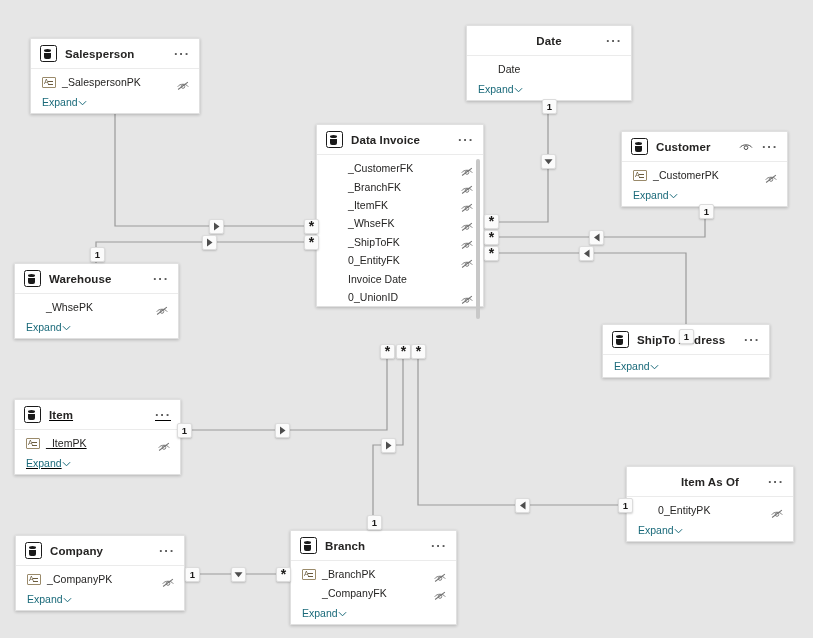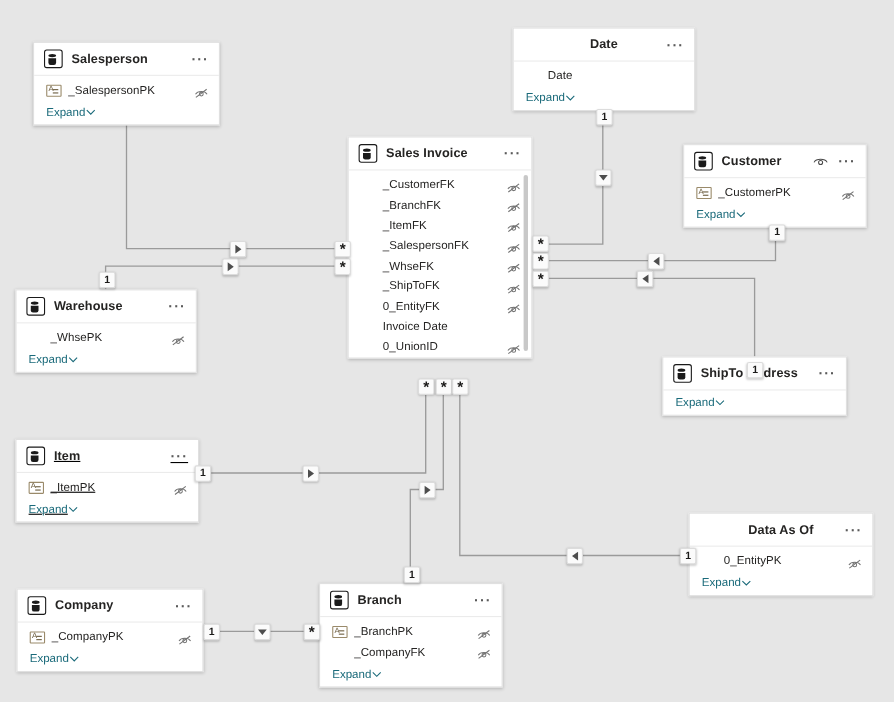--- a/index.html
+++ b/index.html
@@ -233,21 +233,21 @@
             <span>Expand</span>
             <span><svg class="chev" width="9" height="6" viewBox="0 0 10 6">
                 <path d="M1 1 L5 5 L9 1" fill="none" stroke="#1a6a7a" stroke-width="1.1"></path>
               </svg></span>
           </span>
         </div>
       </div>
       <div class="table-card" style="left: 316px; top: 124px; width: 168px;">
         <div class="tbl-header">
           <span class="tbl-icon"></span>
-          <span class="tbl-title">Sales Invoice</span>
+          <span class="tbl-title">Data Invoice</span>
           <span class="hdr-spacer"></span>
           <span class="hdr-icons">
             <span class="dots">···</span>
           </span>
         </div>
         <div class="fields">
           <div class="field-row">
             <span class="f-icon blank"></span>
             <span class="f-name">_CustomerFK</span>
             <span class="hidden-eye"><svg width="14" height="11" viewBox="0 0 16 12">
@@ -261,29 +261,20 @@
             <span class="f-name">_BranchFK</span>
             <span class="hidden-eye"><svg width="14" height="11" viewBox="0 0 16 12">
                 <path d="M2 7.4 C4.2 3.6 11.8 3.6 14 7.4" fill="none" stroke="#5b5b5b" stroke-width="1.05"></path>
                 <circle cx="8" cy="7.2" r="2" fill="none" stroke="#5b5b5b" stroke-width="1.05"></circle>
                 <line x1="2.4" y1="10.6" x2="13.6" y2="2.2" stroke="#5b5b5b" stroke-width="1.15"></line>
               </svg></span>
           </div>
           <div class="field-row">
             <span class="f-icon blank"></span>
             <span class="f-name">_ItemFK</span>
-            <span class="hidden-eye"><svg width="14" height="11" viewBox="0 0 16 12">
-                <path d="M2 7.4 C4.2 3.6 11.8 3.6 14 7.4" fill="none" stroke="#5b5b5b" stroke-width="1.05"></path>
-                <circle cx="8" cy="7.2" r="2" fill="none" stroke="#5b5b5b" stroke-width="1.05"></circle>
-                <line x1="2.4" y1="10.6" x2="13.6" y2="2.2" stroke="#5b5b5b" stroke-width="1.15"></line>
-              </svg></span>
-          </div>
-          <div class="field-row">
-            <span class="f-icon blank"></span>
-            <span class="f-name">_SalespersonFK</span>
             <span class="hidden-eye"><svg width="14" height="11" viewBox="0 0 16 12">
                 <path d="M2 7.4 C4.2 3.6 11.8 3.6 14 7.4" fill="none" stroke="#5b5b5b" stroke-width="1.05"></path>
                 <circle cx="8" cy="7.2" r="2" fill="none" stroke="#5b5b5b" stroke-width="1.05"></circle>
                 <line x1="2.4" y1="10.6" x2="13.6" y2="2.2" stroke="#5b5b5b" stroke-width="1.15"></line>
               </svg></span>
           </div>
           <div class="field-row">
             <span class="f-icon blank"></span>
             <span class="f-name">_WhseFK</span>
             <span class="hidden-eye"><svg width="14" height="11" viewBox="0 0 16 12">
@@ -397,21 +388,21 @@
           <span class="foot-link">
             <span>Expand</span>
             <span><svg class="chev" width="9" height="6" viewBox="0 0 10 6">
                 <path d="M1 1 L5 5 L9 1" fill="none" stroke="#1a6a7a" stroke-width="1.1"></path>
               </svg></span>
           </span>
         </div>
       </div>
       <div class="table-card" style="left: 626px; top: 466px; width: 168px;">
         <div class="tbl-header centered">
-          <span class="tbl-title">Data As Of</span>
+          <span class="tbl-title">Item As Of</span>
           <span class="hdr-icons abs">
             <span class="dots">···</span>
           </span>
         </div>
         <div class="fields">
           <div class="field-row">
             <span class="f-icon blank"></span>
             <span class="f-name">0_EntityPK</span>
             <span class="hidden-eye"><svg width="14" height="11" viewBox="0 0 16 12">
                 <path d="M2 7.4 C4.2 3.6 11.8 3.6 14 7.4" fill="none" stroke="#5b5b5b" stroke-width="1.05"></path>

